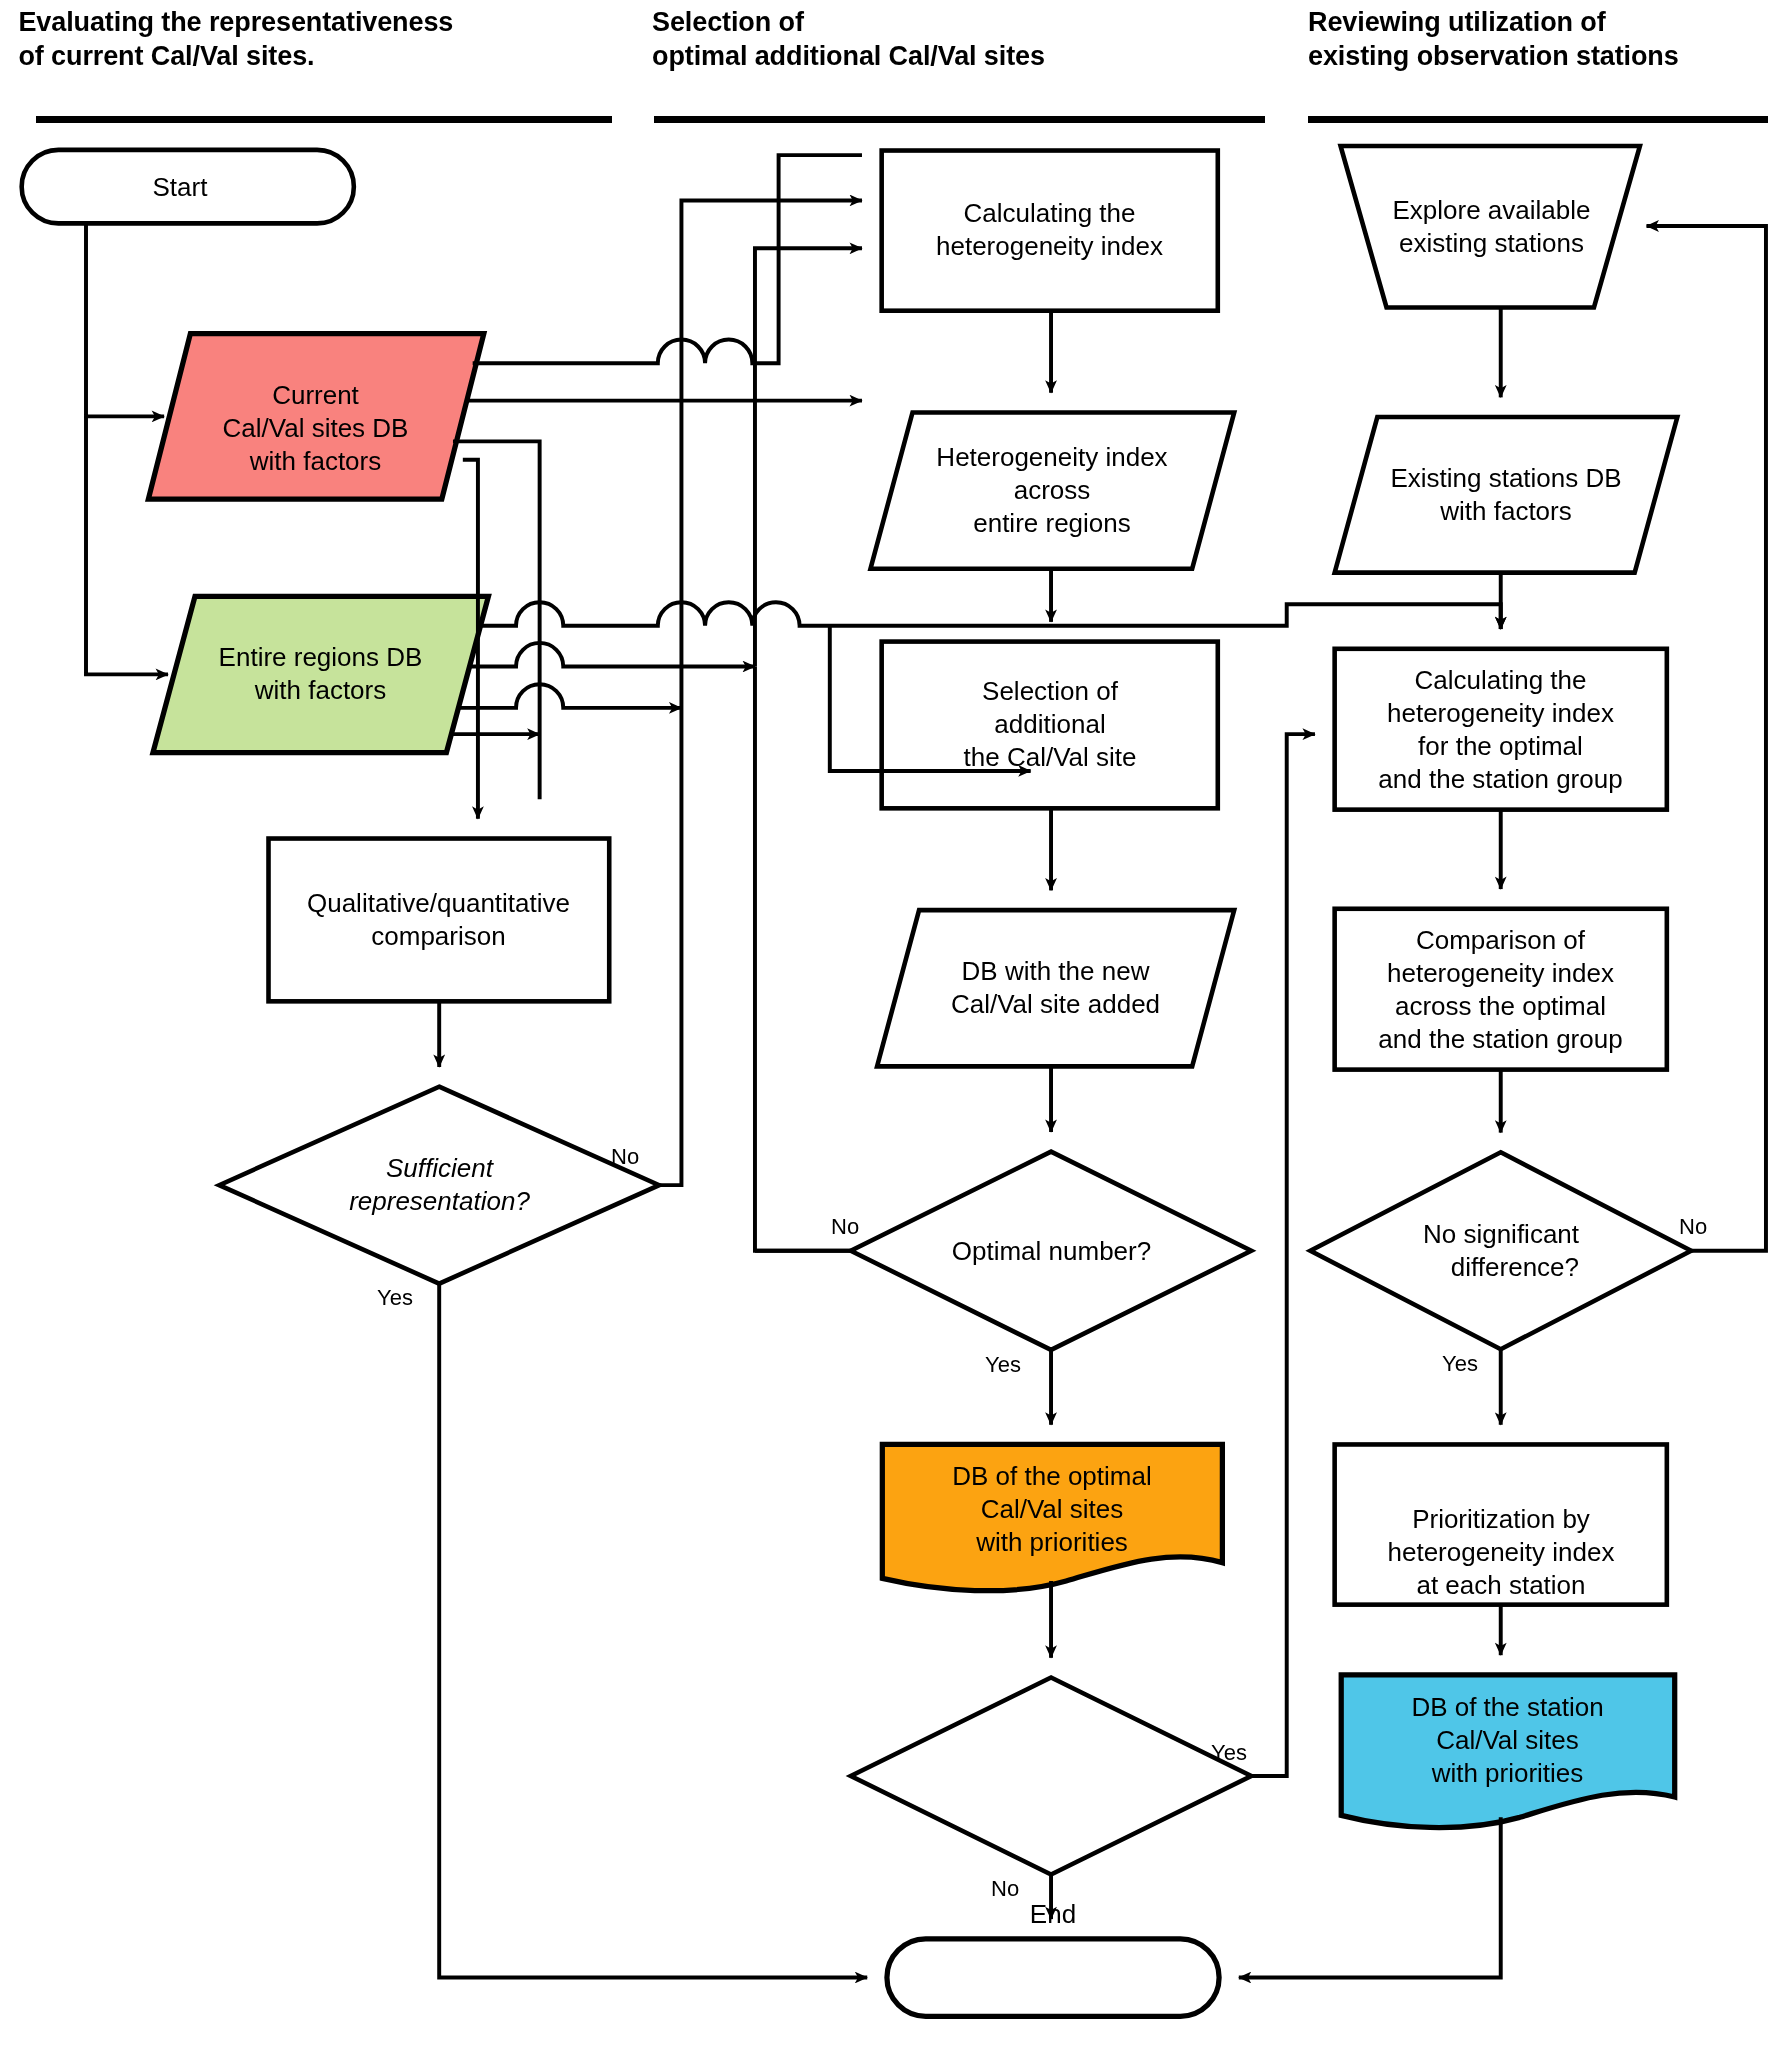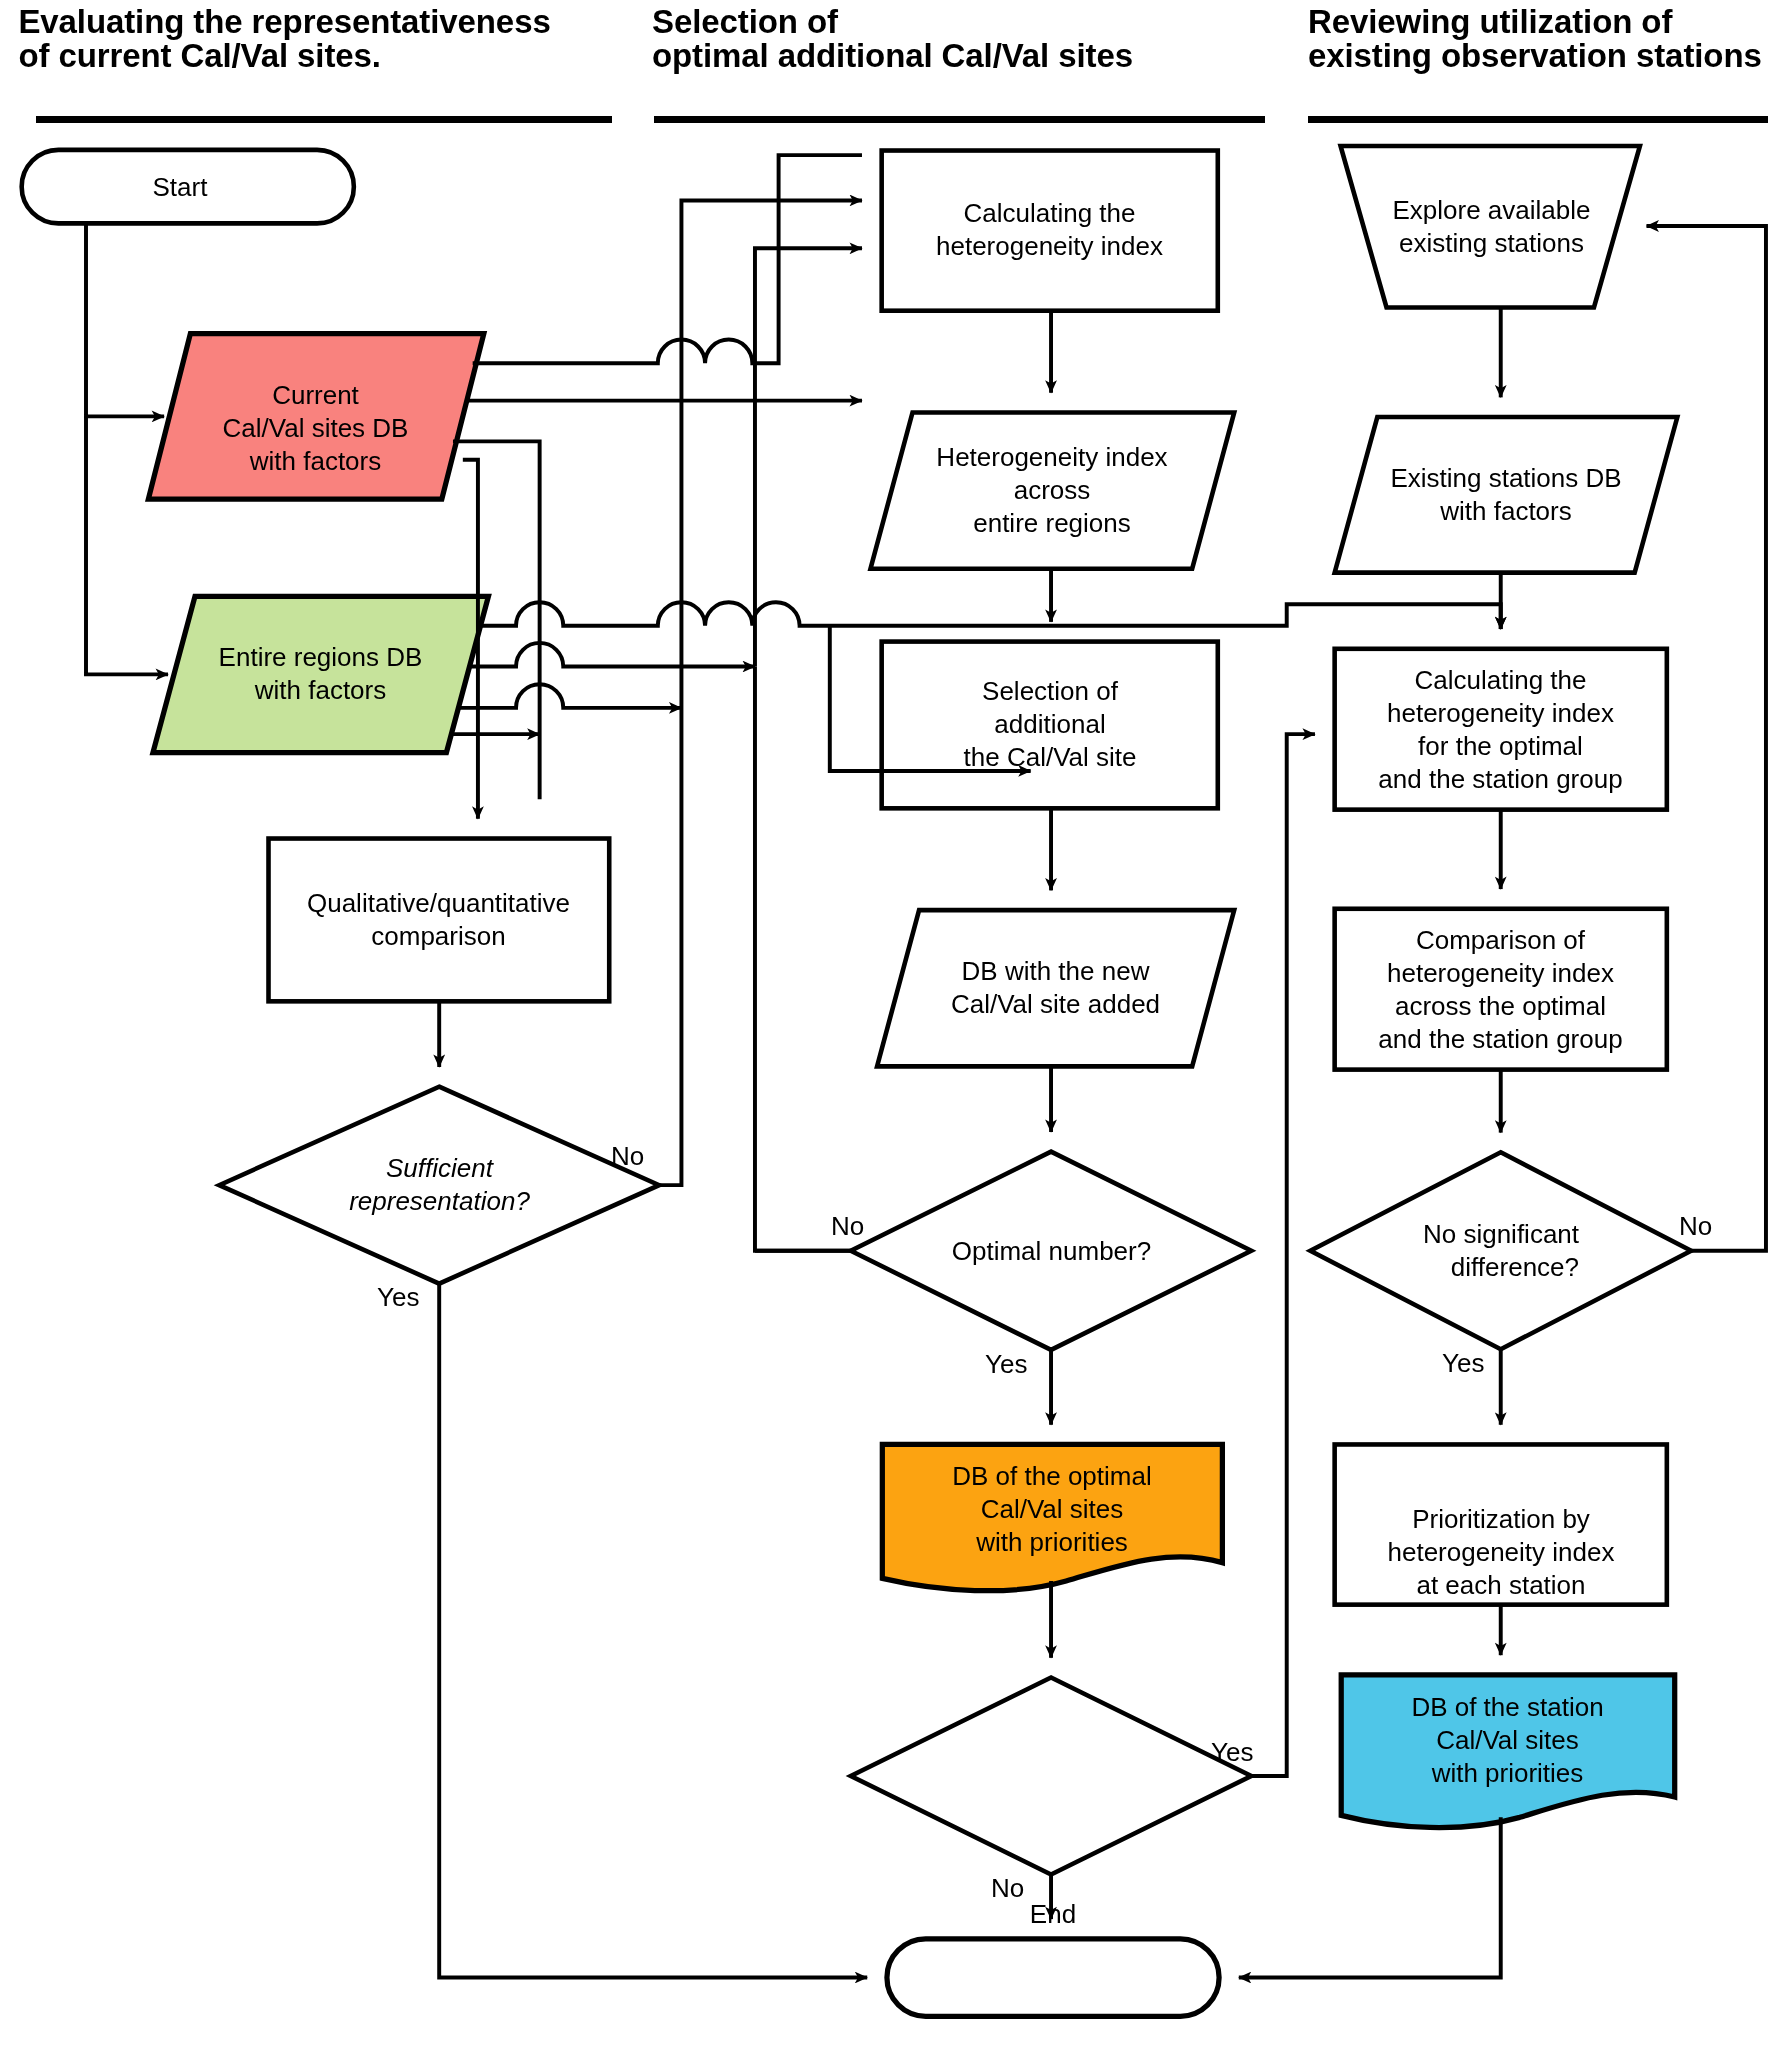--- a/index.html
+++ b/index.html
@@ -2,42 +2,42 @@
 <html style="font-size:10.5px"><head>
 <meta charset="utf-8">
 <style>
   html,body{margin:0;padding:0;background:#ffffff;}
   body{font-family:"Liberation Sans", sans-serif;}
   #sheet{position:relative;width:1785px;height:2046px;background:#fff;overflow:hidden;}
   svg{position:absolute;left:0;top:0;width:1785px;height:2046px;}
   .col-title{
     position:absolute;
     font-weight:bold;
-    font-size:33px;
+    font-size:27px;
     line-height:34px;
     color:#000;
     white-space:pre-line;
     letter-spacing:-0.1px;
   }
   .col-rule{position:absolute;background:#000;height:7.2px;}
   .nodetext{
     position:absolute;
     display:flex;
     align-items:center;
     justify-content:center;
     text-align:center;
     font-size:26px;
     line-height:33px;
     color:#000;
     white-space:pre-line;
     pointer-events:none;
   }
   .edgelabel{
     position:absolute;
-    font-size:26px;
+    font-size:22px;
     line-height:29px;
     color:#000;
     white-space:pre;
   }
 </style>
 </head>
 <body>
 
 <div id="sheet">
 

